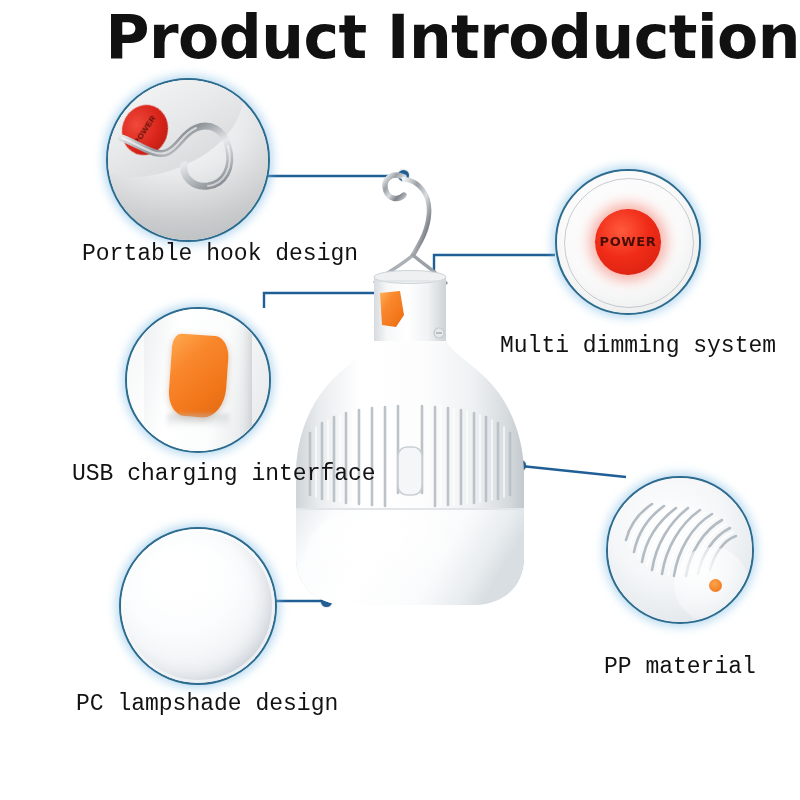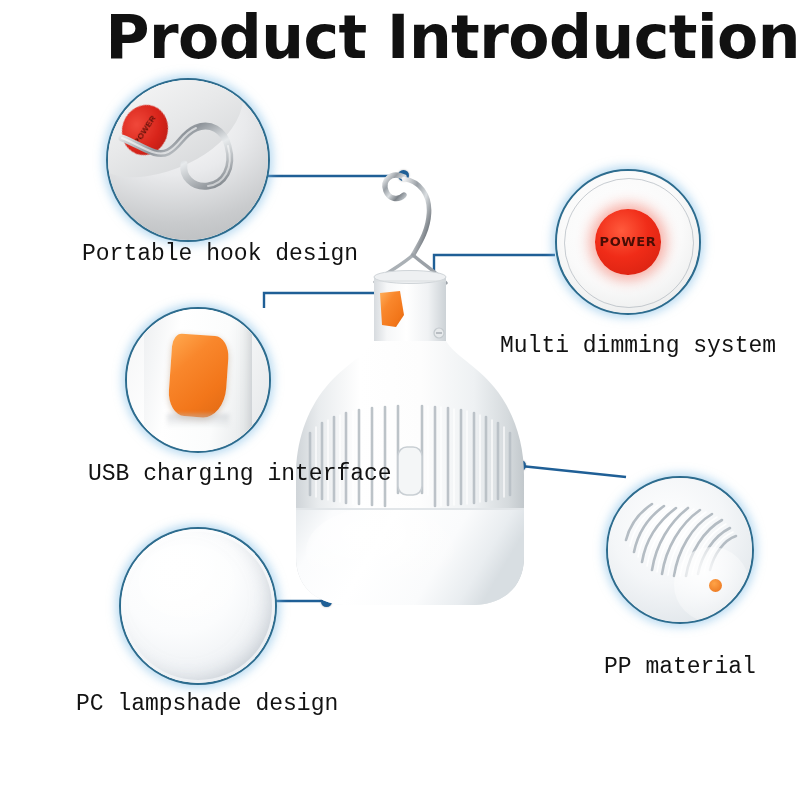--- a/index.html
+++ b/index.html
@@ -361,21 +361,21 @@
 
   <div class="callout">
     <div class="bubble" style="left:125px;top:307px;width:142px;height:142px;">
       <div class="bubble-inner">
         <div class="b3-bg"></div>
         <div class="b3-body"></div>
         <div class="b3-flap"></div>
         <div class="b3-shadowline"></div>
       </div>
     </div>
-    <div class="callout-label" style="left:88px;top:460px;">USB charging interface</div>
+    <div class="callout-label" style="left:72px;top:460px;">USB charging interface</div>
   </div>
 
   <div class="callout">
     <div class="bubble" style="left:119px;top:527px;width:154px;height:154px;">
       <div class="bubble-inner">
         <div class="b4-bg"></div>
         <div class="b4-gloss"></div>
         <div class="b4-edge"></div>
       </div>
     </div>

